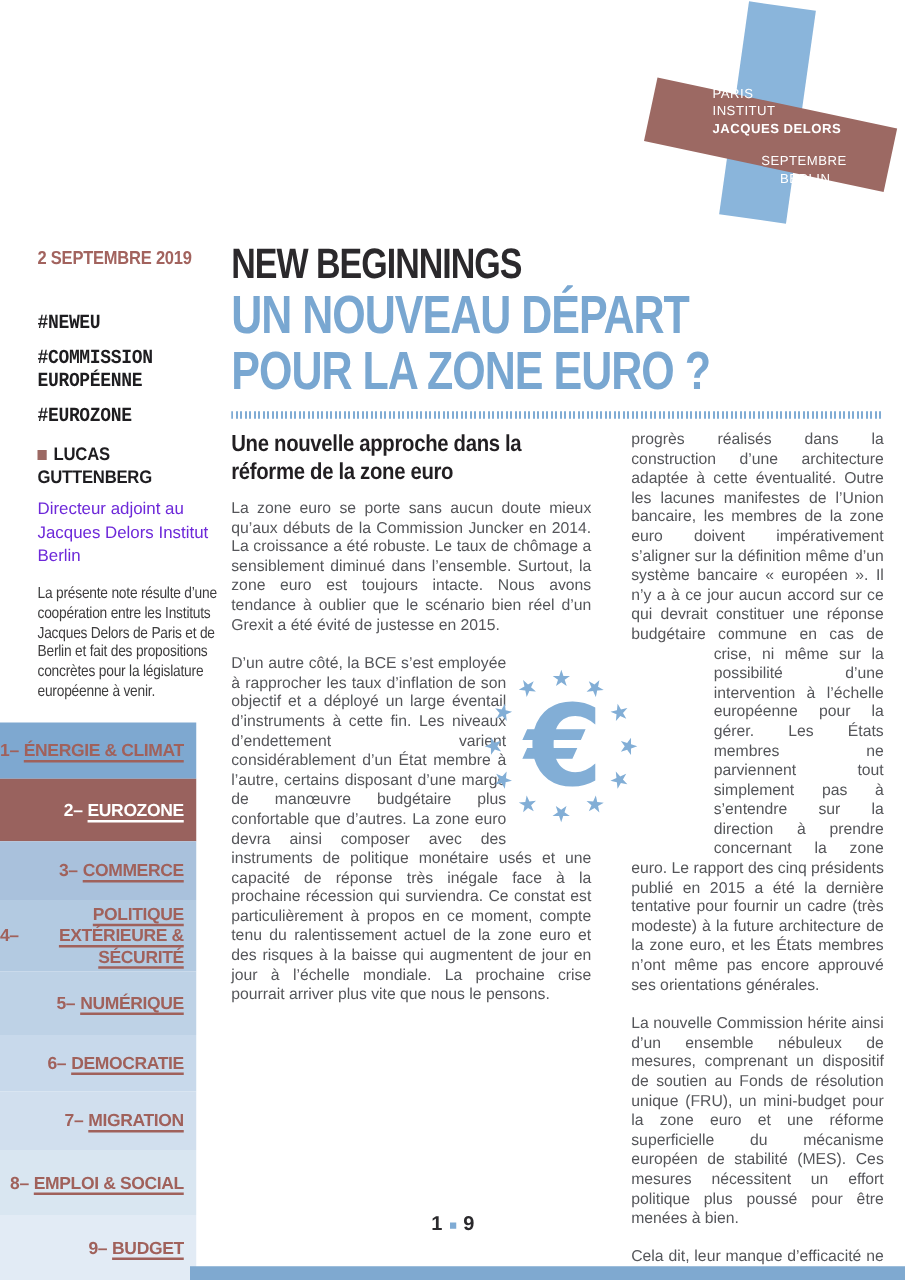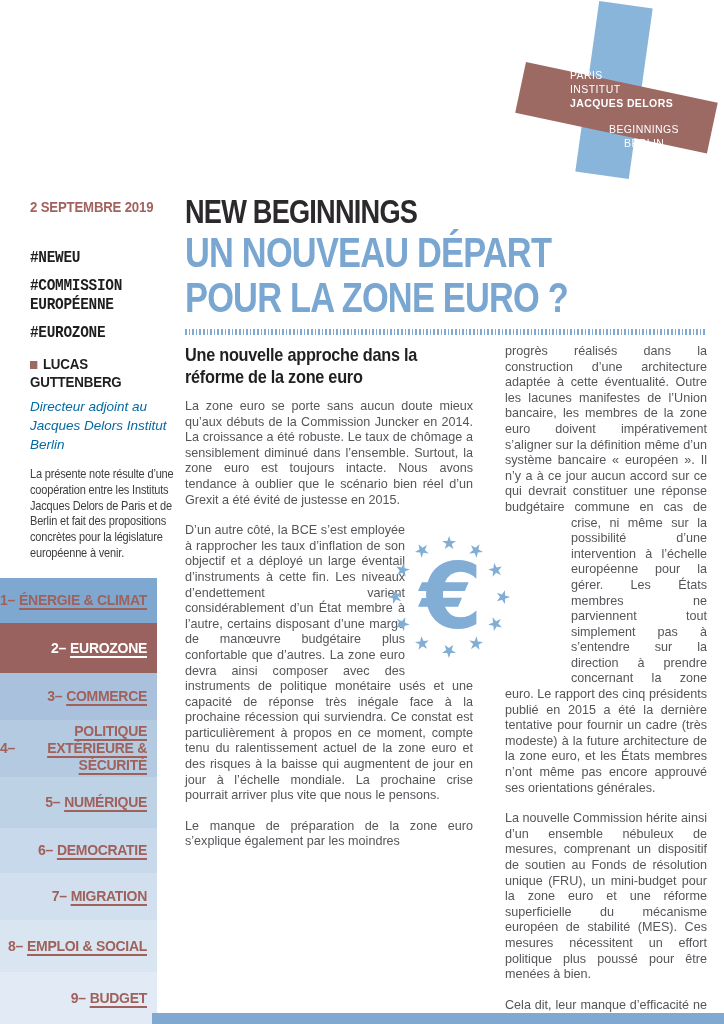--- a/index.html
+++ b/index.html
@@ -30,21 +30,21 @@
                transform:scaleX(.88); transform-origin:left; white-space:nowrap; }
   .hashtags { margin-top:34px; list-style:none;font-family:Liberation Mono, monospace; }
   .hashtags li { font-weight:bold; color:#1e1d20; font-size:16px; line-height:19px;
                  letter-spacing:-.3px; margin-bottom:9px;
                  transform:scaleX(.9); transform-origin:left top; width:160px; }
   .author { margin-top:12px; font-weight:bold; color:#1e1d20; font-size:14.5px;
             line-height:18px; letter-spacing:-.2px; transform:scaleX(.92);
             transform-origin:left top; width:150px; }
   .sq-bullet { display:inline-block; width:8px; height:8px; background:#9c6963;
                margin-right:6px; }
-  .role { margin-top:6px; color:#0369a1; font-size:13.5px; line-height:19px; width:150px;font-style:italic; }
+  .role { margin-top:6px; color:#6d28d9; font-size:13.5px; line-height:19px; width:150px; }
   .note { margin-top:12px; color:#3e3d3e; font-size:12.8px; line-height:15.8px;
           width:168px; letter-spacing:-.2px; transform:scaleX(.86);
           transform-origin:left top; }
 
   
   .toc { position:absolute; left:0; top:578px; width:157px; bottom:0;
          list-style:none; display:flex; flex-direction:column; }
   .toc li { display:flex; align-items:center; justify-content:flex-end;
             padding-right:10px; text-align:right; cursor:pointer;
             color:#a0615b; font-weight:bold; font-size:14px; line-height:17px;
@@ -100,21 +100,21 @@
 <body>
 
 <div class="page">
 
   <div class="logo">
     <div class="bar-blue"></div>
     <div class="bar-brown"></div>
     <div class="logo-txt lt-paris">PARIS</div>
     <div class="logo-txt lt-institut">INSTITUT</div>
     <div class="logo-txt bold lt-jd">JACQUES DELORS</div>
-    <div class="logo-txt lt-inst-e">BEGINNINGS</div>
+    <div class="logo-txt lt-inst-e">SEPTEMBRE</div>
     <div class="logo-txt lt-berlin">BERLIN</div>
   </div>
 
   <div class="sidebar-top">
     <div class="side-date">2 SEPTEMBRE 2019</div>
     <ul class="hashtags">
       <li>#NEWEU</li>
       <li>#COMMISSION EUROPÉENNE</li>
       <li>#EUROZONE</li>
     </ul>
@@ -170,21 +170,20 @@
     <div class="big-title">UN NOUVEAU DÉPART</div>
     <div class="big-title">POUR LA ZONE EURO ?</div>
     <div class="dotted-rule"></div>
 
     <div class="columns">
       <div class="col">
         <h3>Une nouvelle approche dans la réforme de la zone euro</h3>
         <p>La zone euro se porte sans aucun doute mieux qu’aux débuts de la Commission Juncker en 2014. La croissance a été robuste. Le taux de chômage a sensiblement diminué dans l’ensemble. Surtout, la zone euro est toujours intacte. Nous avons tendance à oublier que le scénario bien réel d’un Grexit a été évité de justesse en 2015.</p>
         <span class="spacer-r"></span>
         <p>D’un autre côté, la BCE s’est employée à rapprocher les taux d’inflation de son objectif et a déployé un large éventail d’instruments à cette fin. Les niveaux d’endettement varient considérablement d’un État membre à l’autre, certains disposant d’une marge de manœuvre budgétaire plus confortable que d’autres. La zone euro devra ainsi composer avec des instruments de politique monétaire usés et une capacité de réponse très inégale face à la prochaine récession qui surviendra. Ce constat est particulièrement à propos en ce moment, compte tenu du ralentissement actuel de la zone euro et des risques à la baisse qui augmentent de jour en jour à l’échelle mondiale. La prochaine crise pourrait arriver plus vite que nous le pensons.</p>
-        <p>Le manque de préparation de la zone euro s’explique également par les moindres</p>
       </div>
       <div class="col">
         <span class="spacer-l"></span>
         <p>progrès réalisés dans la construction d’une architecture adaptée à cette éventualité. Outre les lacunes manifestes de l’Union bancaire, les membres de la zone euro doivent impérativement s’aligner sur la définition même d’un système bancaire « européen ». Il n’y a à ce jour aucun accord sur ce qui devrait constituer une réponse budgétaire commune en cas de crise, ni même sur la possibilité d’une intervention à l’échelle européenne pour la gérer. Les États membres ne parviennent tout simplement pas à s’entendre sur la direction à prendre concernant la zone euro. Le rapport des cinq présidents publié en 2015 a été la dernière tentative pour fournir un cadre (très modeste) à la future architecture de la zone euro, et les États membres n’ont même pas encore approuvé ses orientations générales.</p>
         <p>La nouvelle Commission hérite ainsi d’un ensemble nébuleux de mesures, comprenant un dispositif de soutien au Fonds de résolution unique (FRU), un mini-budget pour la zone euro et une réforme superficielle du mécanisme européen de stabilité (MES). Ces mesures nécessitent un effort politique plus poussé pour être menées à bien.</p>
         <p>Cela dit, leur manque d’efficacité ne découle pas seulement de l’absence de vision politique commune évoquée ci-dessus, mais</p>
       </div>
 
       <svg class="euro-icon" viewBox="0 0 148 148" xmlns="http://www.w3.org/2000/svg">
         <g fill="#82aed6" font-family="DejaVu Sans, sans-serif">
@@ -223,15 +222,18 @@
             </g>
           <g transform="rotate(330 74 74)">
               <text x="74" y="26" text-anchor="middle" font-size="18">★</text>
             </g>
           <text x="76" y="105" text-anchor="middle" font-size="90" font-weight="bold">€</text>
         </g>
       </svg>
     </div>
   </div>
 
+  <div class="footer">
+    <span>1</span><span class="page-sq"></span><span>9</span>
+  </div>
 
   <div class="bottom-bar"></div>
 </div>
 
 </body></html>

